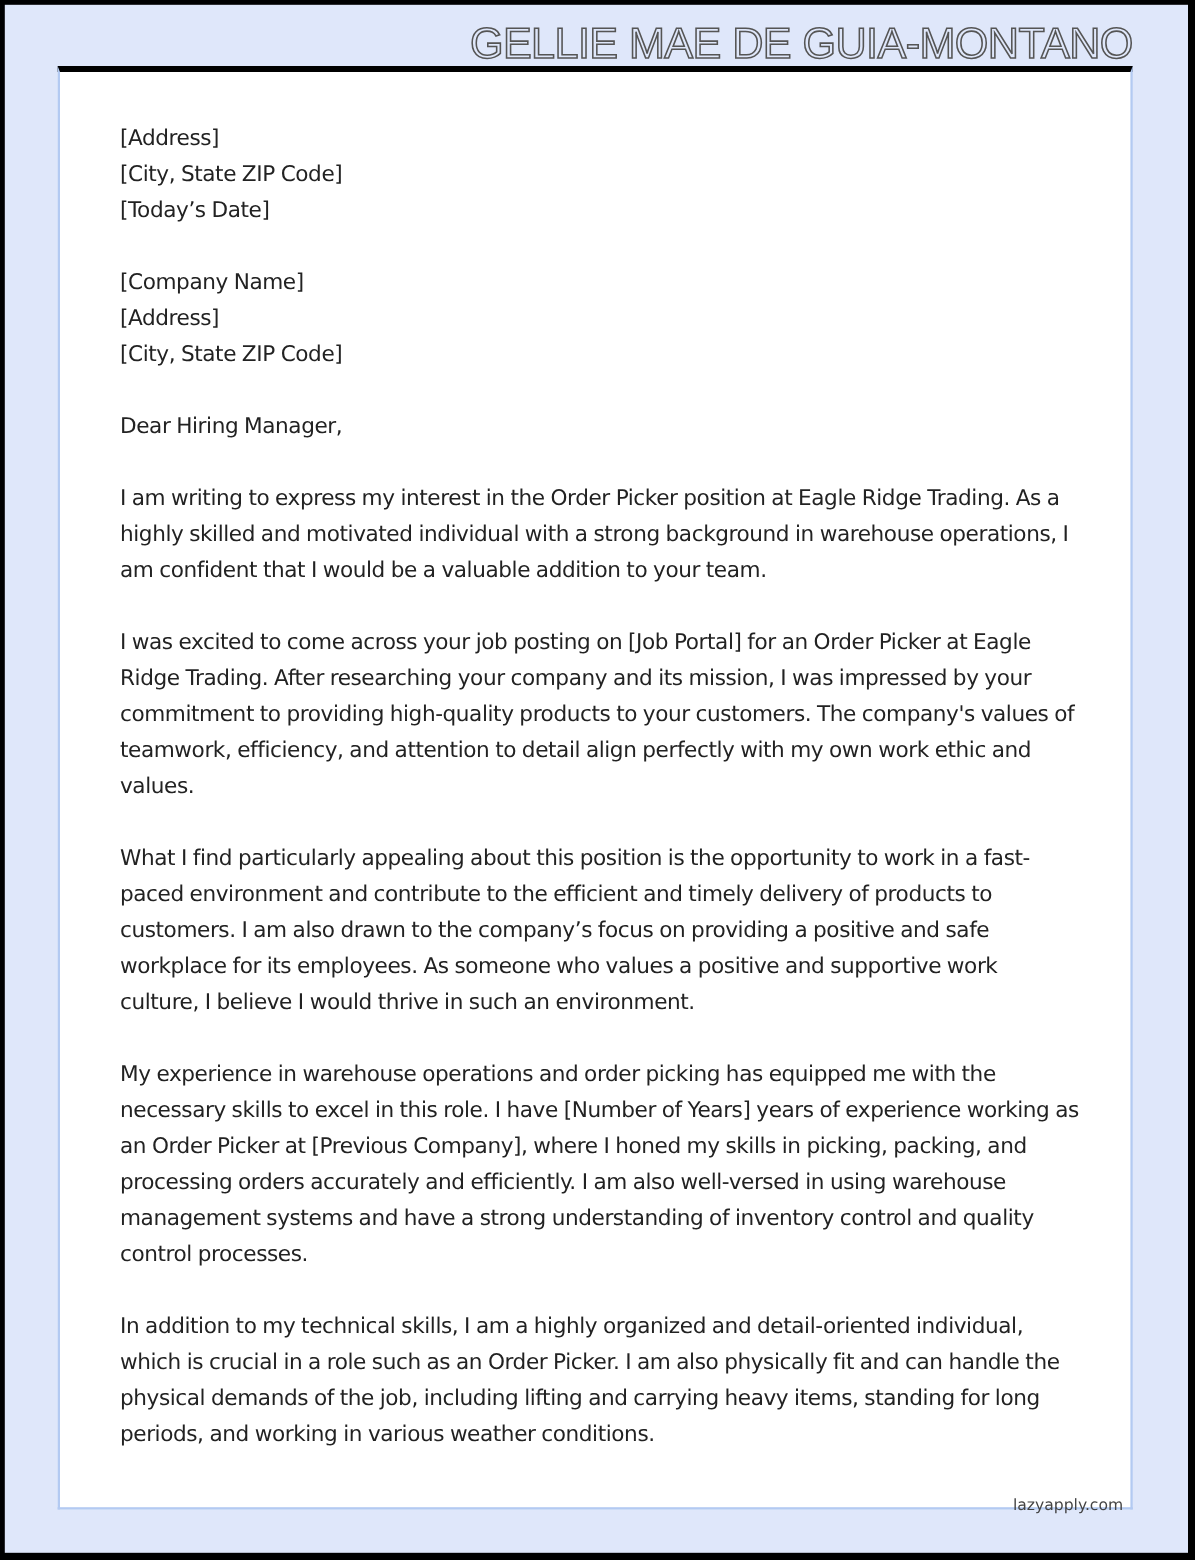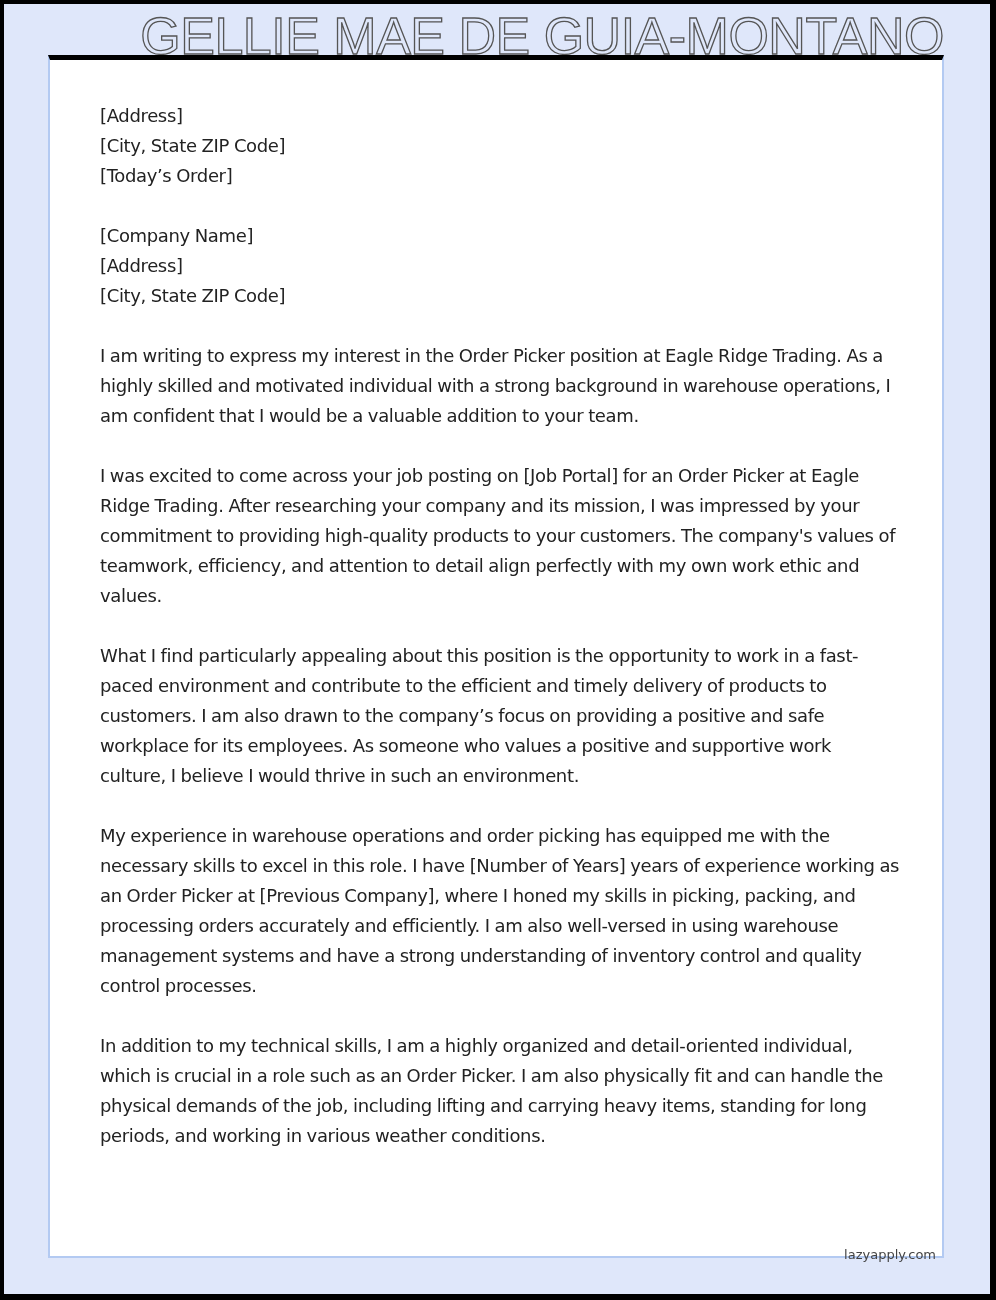--- a/index.html
+++ b/index.html
@@ -21,21 +21,21 @@
       width: 986px;
       height: 1290px;
       background: #dfe7fa;
       overflow: hidden;
     }
     .title {
       position: absolute;
       right: 46px;
       top: 12px;
       font-family: "Liberation Sans", sans-serif;
-      font-size: 52px;
+      font-size: 36px;
       line-height: 40px;
       letter-spacing: -0.5px;
       color: #dfe7fa;
       -webkit-text-stroke: 1.3px #555;
       white-space: nowrap;
       margin: 0;
       font-weight: normal;
     }
     .card {
       position: absolute;
@@ -86,27 +86,28 @@
 
 <div class="frame">
   <h1 class="title">GELLIE MAE DE GUIA-MONTANO</h1>
 
   <div class="card"></div>
 
   <div class="letter">
     <p>
       <span class="block-line">[Address]</span>
       <span class="block-line">[City, State ZIP Code]</span>
-      <span class="block-line">[Today’s Order]</span>
+      <span class="block-line">[Today’s Date]</span>
     </p>
     <p>
       <span class="block-line">[Company Name]</span>
       <span class="block-line">[Address]</span>
       <span class="block-line">[City, State ZIP Code]</span>
     </p>
+    <p>Dear Hiring Manager,</p>
     <p>I am writing to express my interest in the Order Picker position at Eagle Ridge Trading. As a highly skilled and motivated individual with a strong background in warehouse operations, I am confident that I would be a valuable addition to your team.</p>
     <p>I was excited to come across your job posting on [Job Portal] for an Order Picker at Eagle Ridge Trading. After researching your company and its mission, I was impressed by your commitment to providing high-quality products to your customers. The company's values of teamwork, efficiency, and attention to detail align perfectly with my own work ethic and values.</p>
     <p>What I find particularly appealing about this position is the opportunity to work in a fast-paced environment and contribute to the efficient and timely delivery of products to customers. I am also drawn to the company’s focus on providing a positive and safe workplace for its employees. As someone who values a positive and supportive work culture, I believe I would thrive in such an environment.</p>
     <p>My experience in warehouse operations and order picking has equipped me with the necessary skills to excel in this role. I have [Number of Years] years of experience working as an Order Picker at [Previous Company], where I honed my skills in picking, packing, and processing orders accurately and efficiently. I am also well-versed in using warehouse management systems and have a strong understanding of inventory control and quality control processes.</p>
     <p>In addition to my technical skills, I am a highly organized and detail-oriented individual, which is crucial in a role such as an Order Picker. I am also physically fit and can handle the physical demands of the job, including lifting and carrying heavy items, standing for long periods, and working in various weather conditions.</p>
   </div>
 
   <div class="watermark">lazyapply.com</div>
 </div>
 

